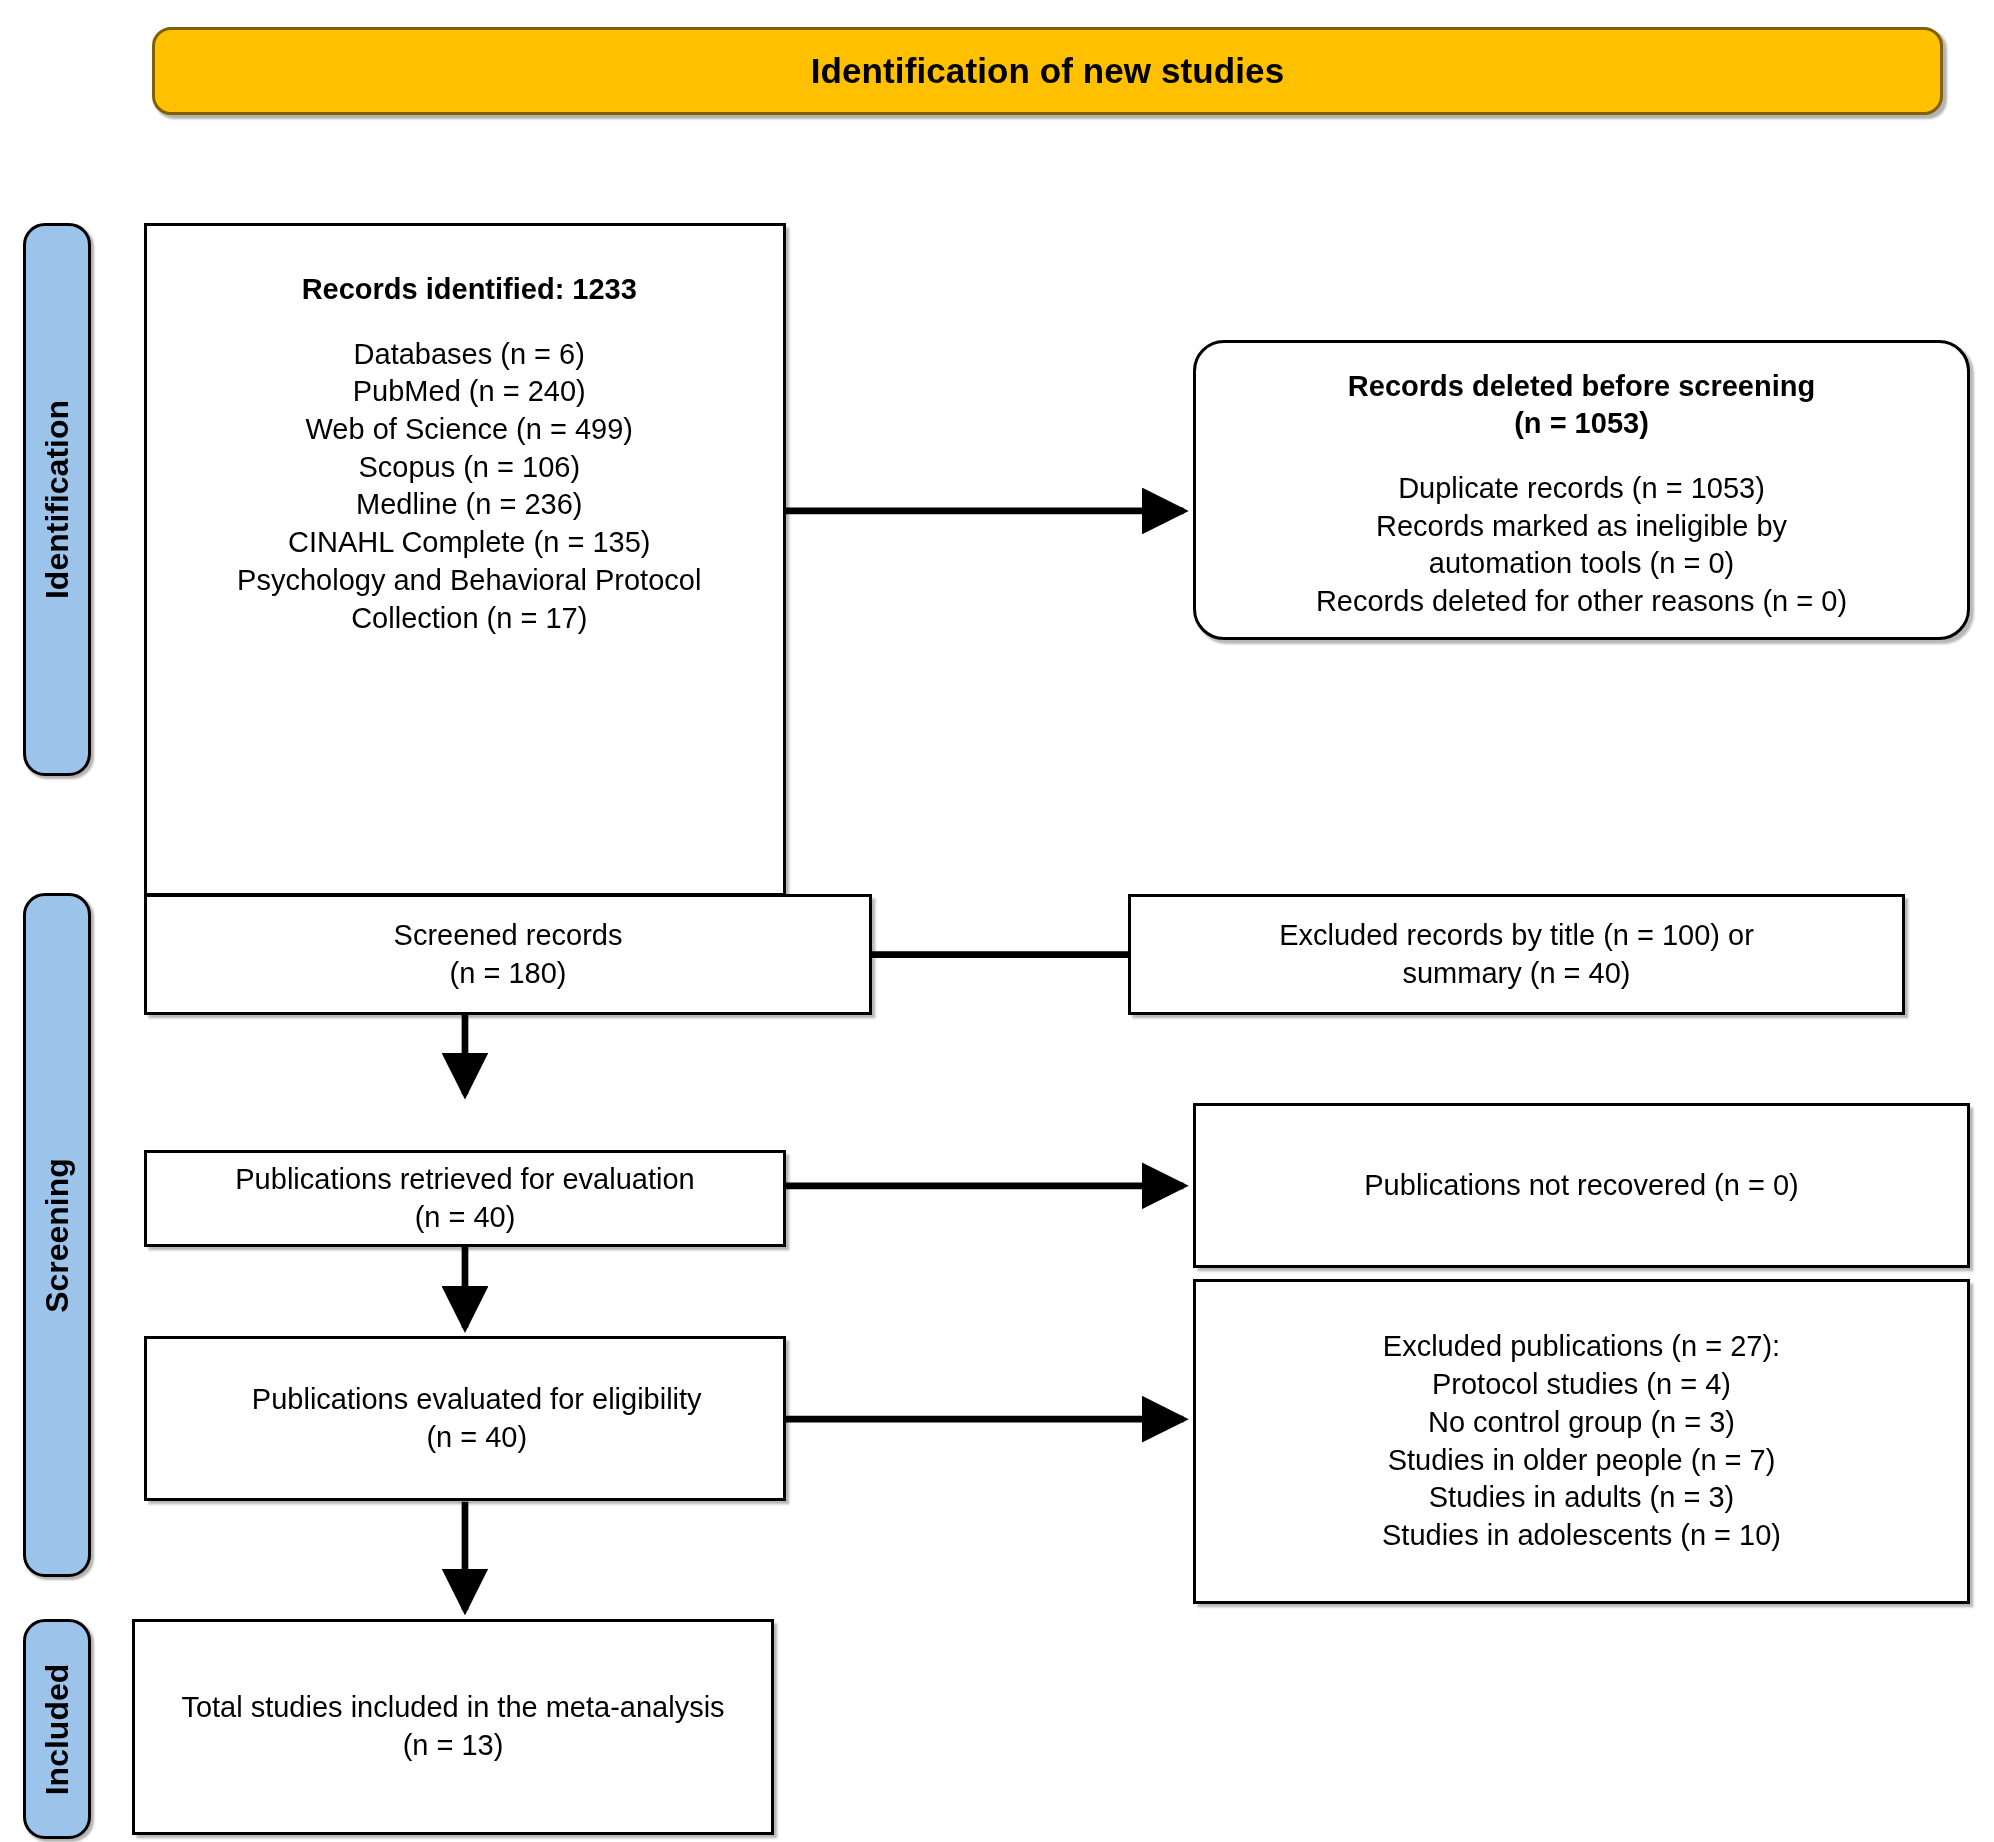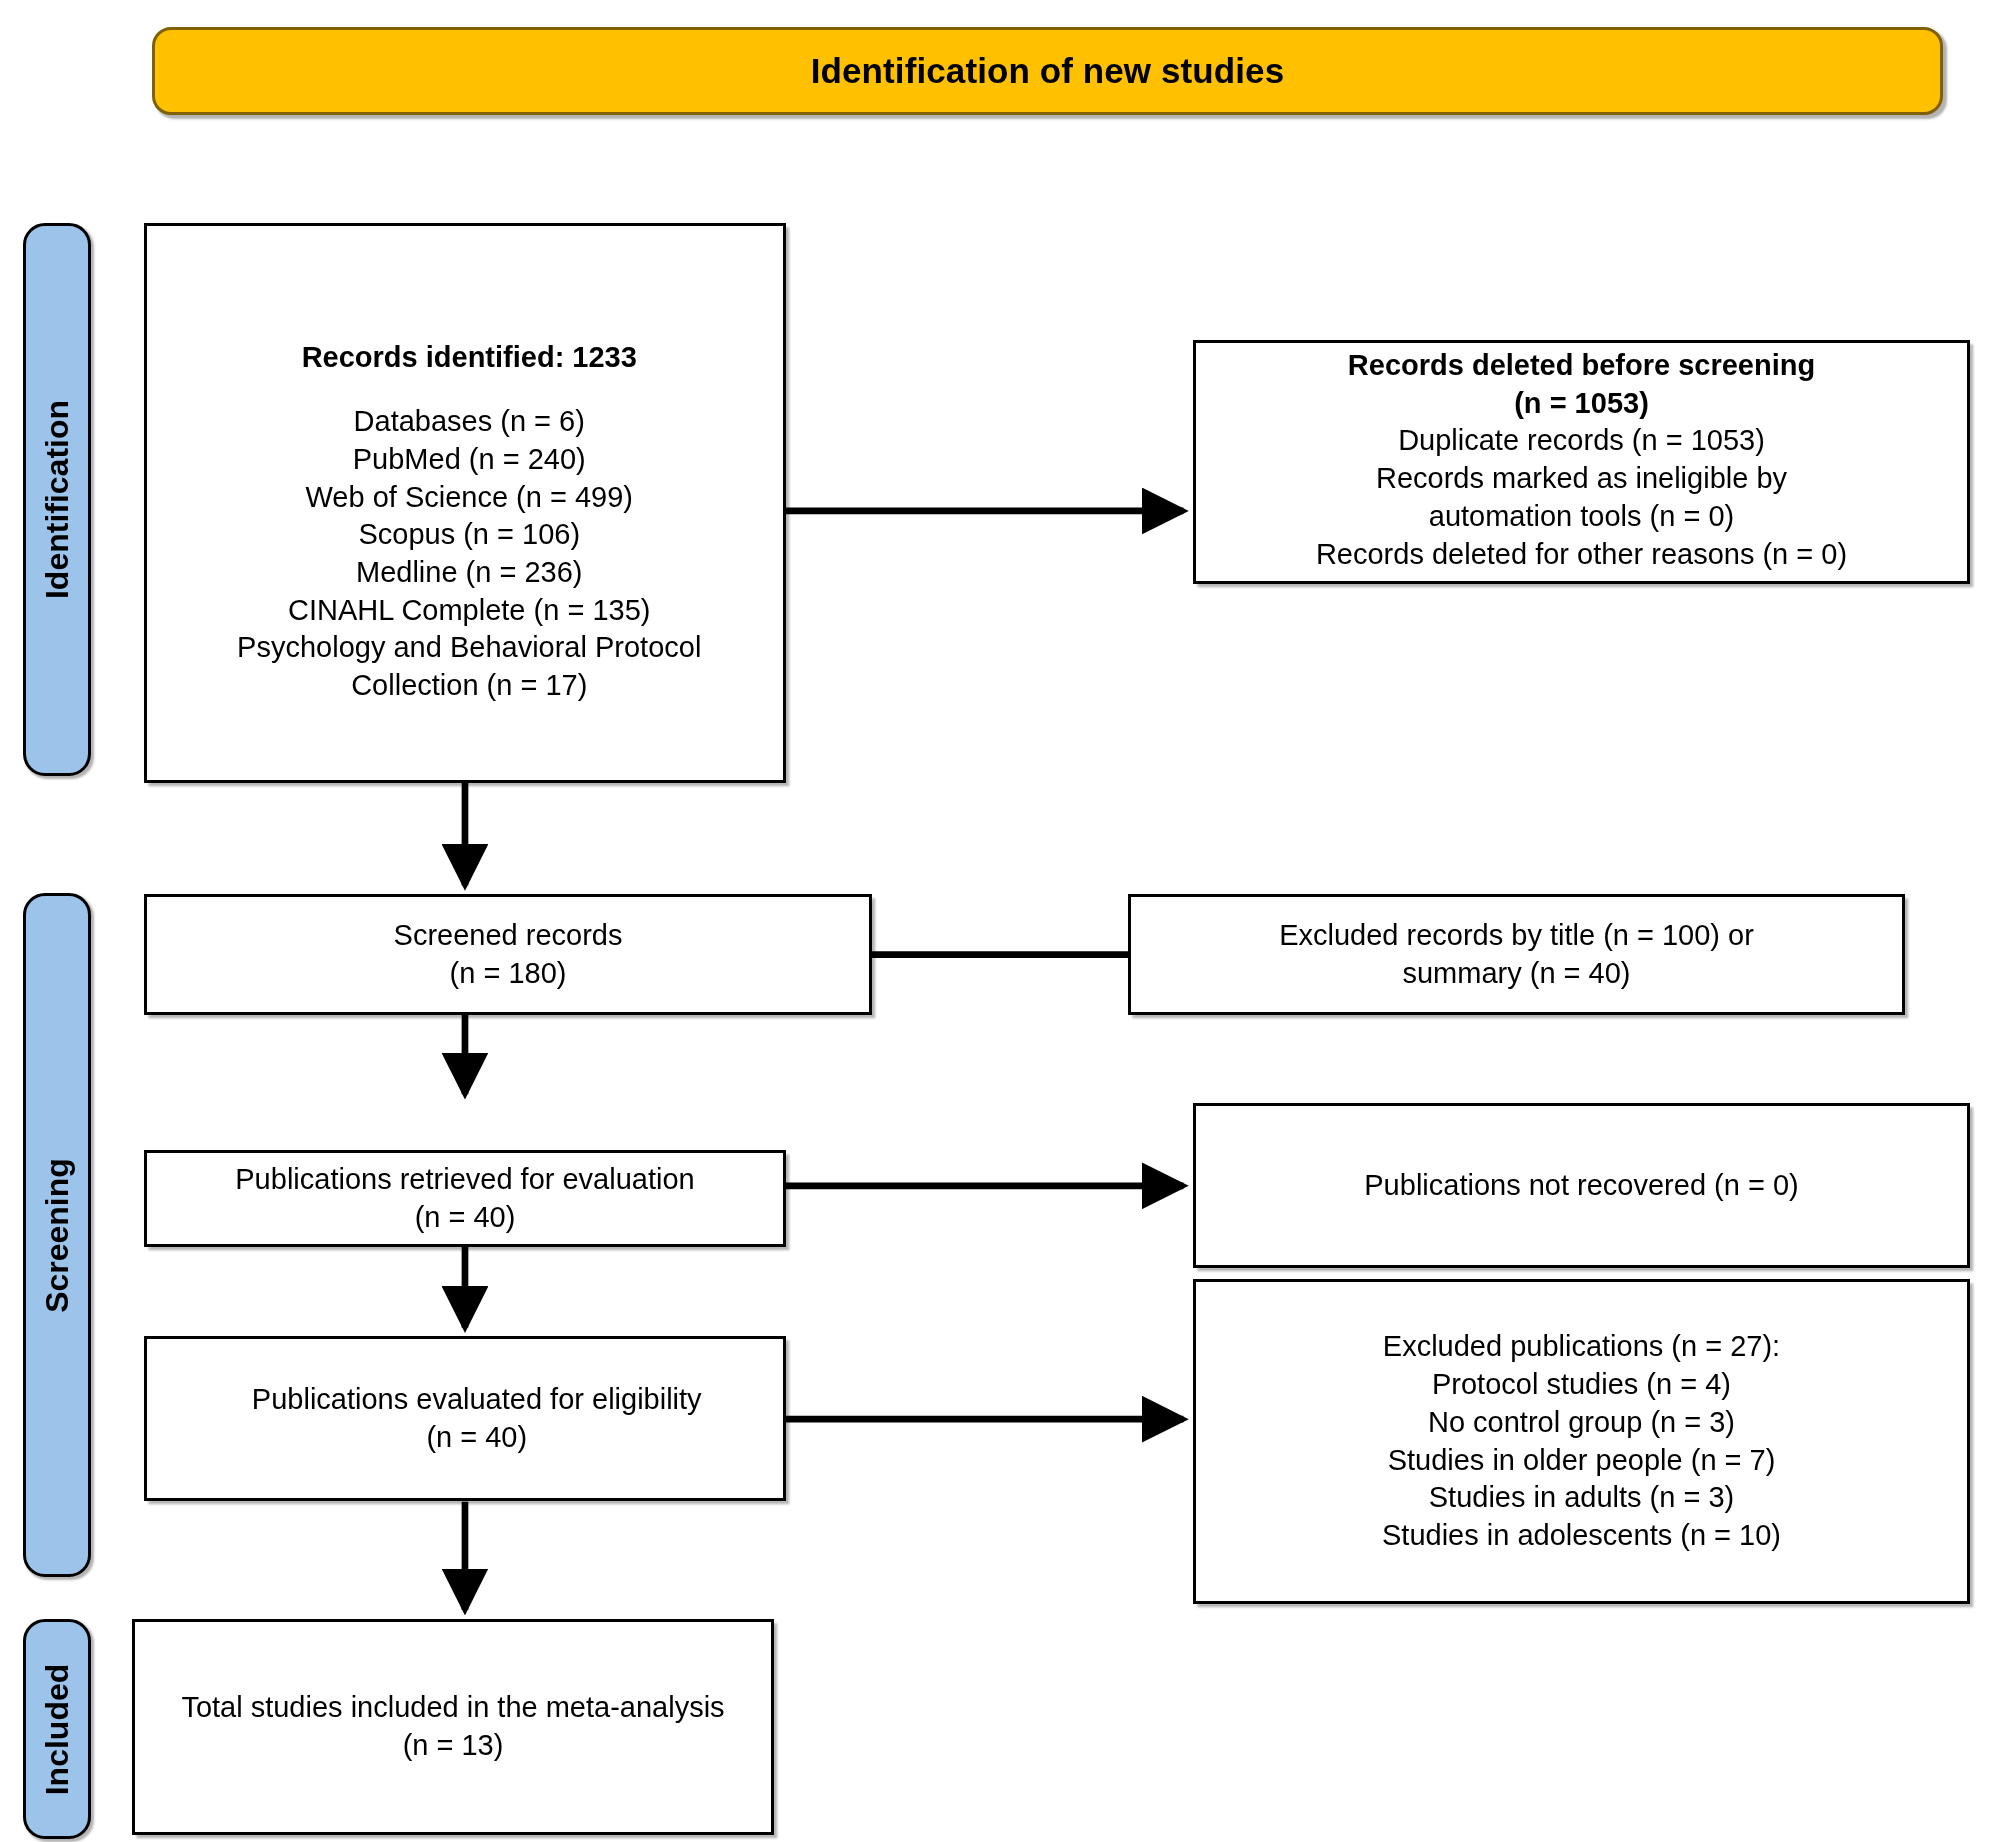--- a/index.html
+++ b/index.html
@@ -82,28 +82,28 @@
   .box .line {
     font-size: 29px;
     line-height: 1.30;
     text-align: center;
     white-space: nowrap;
   }
   .box .line.bold { font-weight: bold; }
   .box .spacer { height: 27px; }
 
   
-  #box-identified        { left: 144px; top: 223px;  width: 642px; height: 560px;  justify-content: center; padding-top: 45px; padding-left: 23px; }
+  #box-identified        { left: 144px; top: 223px;  width: 642px; height: 673px;  justify-content: flex-start; padding-top: 45px; padding-left: 23px; }
   #box-screened          { left: 144px; top: 894px; width: 728px; height: 121px; }
   #box-retrieved         { left: 144px; top: 1150px; width: 642px; height: 97px; }
   #box-evaluated         { left: 144px; top: 1336px; width: 642px; height: 165px; padding-left: 38px; }
   #box-included          { left: 132px; top: 1619px; width: 642px; height: 216px; }
 
   
-  #box-deleted           { left: 1193px; top: 340px;  width: 777px; height: 244px; justify-content: flex-end; padding-top: 24.6px; }
+  #box-deleted           { left: 1193px; top: 340px;  width: 777px; height: 300px; justify-content: flex-start; padding-top: 24.6px; border-radius: 31px; }
   #box-excluded-title    { left: 1128px; top: 894px; width: 777px; height: 121px; }
   #box-not-recovered     { left: 1193px; top: 1103px; width: 777px; height: 165px; }
   #box-excluded-pubs     { left: 1193px; top: 1279px; width: 777px; height: 325px; }
 
   
   #connectors {
     position: absolute;
     left: 0; top: 0;
     width: 1995px;
     height: 1843px;

